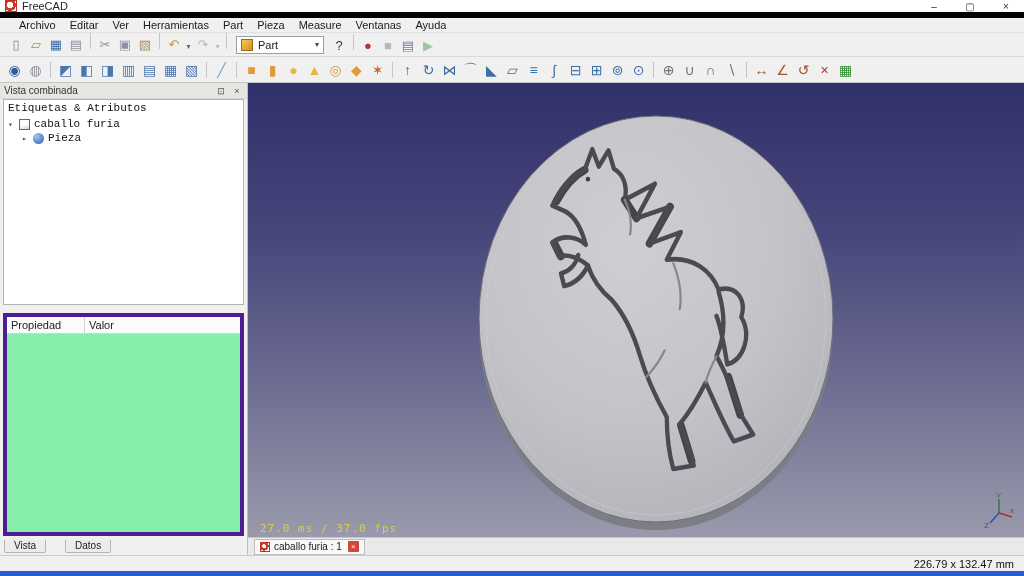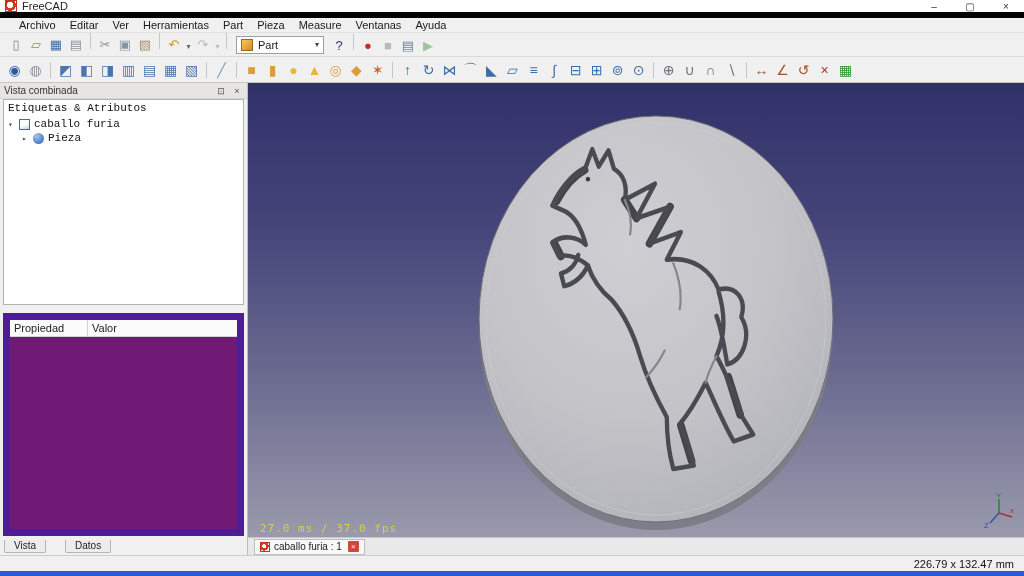--- a/index.html
+++ b/index.html
@@ -40,21 +40,21 @@
   .side-tabs{display:flex;height:17px;padding-left:2px;gap:1px;align-items:flex-end;}
   .side-tab{padding:1px 10px 1px;font-size:11px;background:#e0e0e0;border:1px solid #b5b5b5;border-bottom:none;border-radius:2px 2px 0 0;color:#222;}
   .side-tab.active{background:#f8f8f8;}
   .tree-box{margin:0 3px;background:#fff;border:1px solid #b2b2b2;height:206px;overflow:hidden;font-family:Liberation Mono, monospace;}
   .tree-header{padding:2px 4px 3px;font-size:11px;color:#111;}
   .tree-row{height:14px;display:flex;align-items:center;padding-left:4px;font-size:11px;color:#101018;}
   .tree-row.child{padding-left:18px;}
   .caret{width:11px;color:#555;font-size:8px;flex:0 0 auto;}
   .doc-ico{width:11px;height:11px;margin-right:4px;background:linear-gradient(160deg,#fdfdff 55%,#c4cfe8);border:1px solid #55678c;flex:0 0 auto;}
   .fusion-ico{width:11px;height:11px;margin-right:4px;border-radius:50%;background:radial-gradient(circle at 35% 30%,#a2c6f2,#2a5caa);flex:0 0 auto;}
-  .prop-box{margin:8px 3px 4px;background:#701a75;border:7px solid #4c1d95;flex:1;display:flex;flex-direction:column;}
+  .prop-box{margin:8px 3px 4px;background:#86efac;border:4px solid #4c1d95;flex:1;display:flex;flex-direction:column;}
   .prop-header{display:flex;height:17px;border-bottom:1px solid #d4d4d4;background:#fbfbfb;}
   .prop-col1{width:78px;padding:2px 4px;border-right:1px solid #d4d4d4;font-size:11px;color:#222;}
   .prop-col2{padding:2px 4px;font-size:11px;color:#222;}
   .prop-body{flex:1;}
   .bottom-tabs{height:15px;display:flex;padding-left:4px;gap:19px;align-items:flex-start;}
   .bottom-tab{padding:0 9px 1px;font-size:10px;background:#ececec;border:1px solid #b5b5b5;border-top:none;border-radius:0 0 2px 2px;color:#222;}
 
   
   .viewport-wrap{flex:1;display:flex;flex-direction:column;}
   .viewport{height:454px;position:relative;overflow:hidden;

